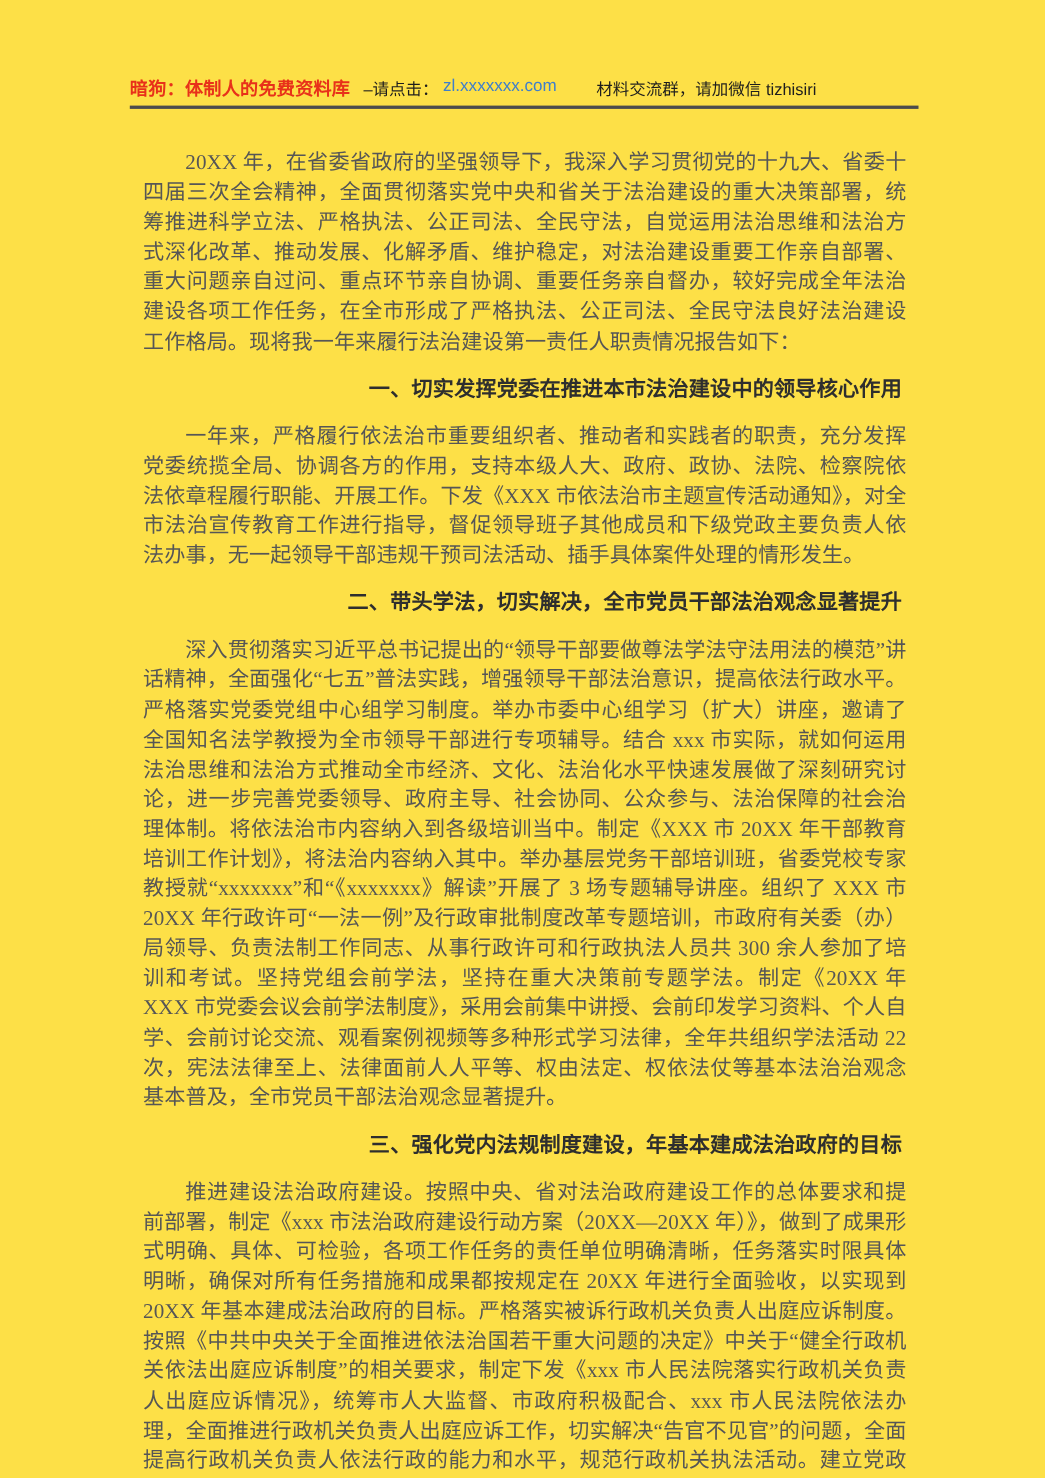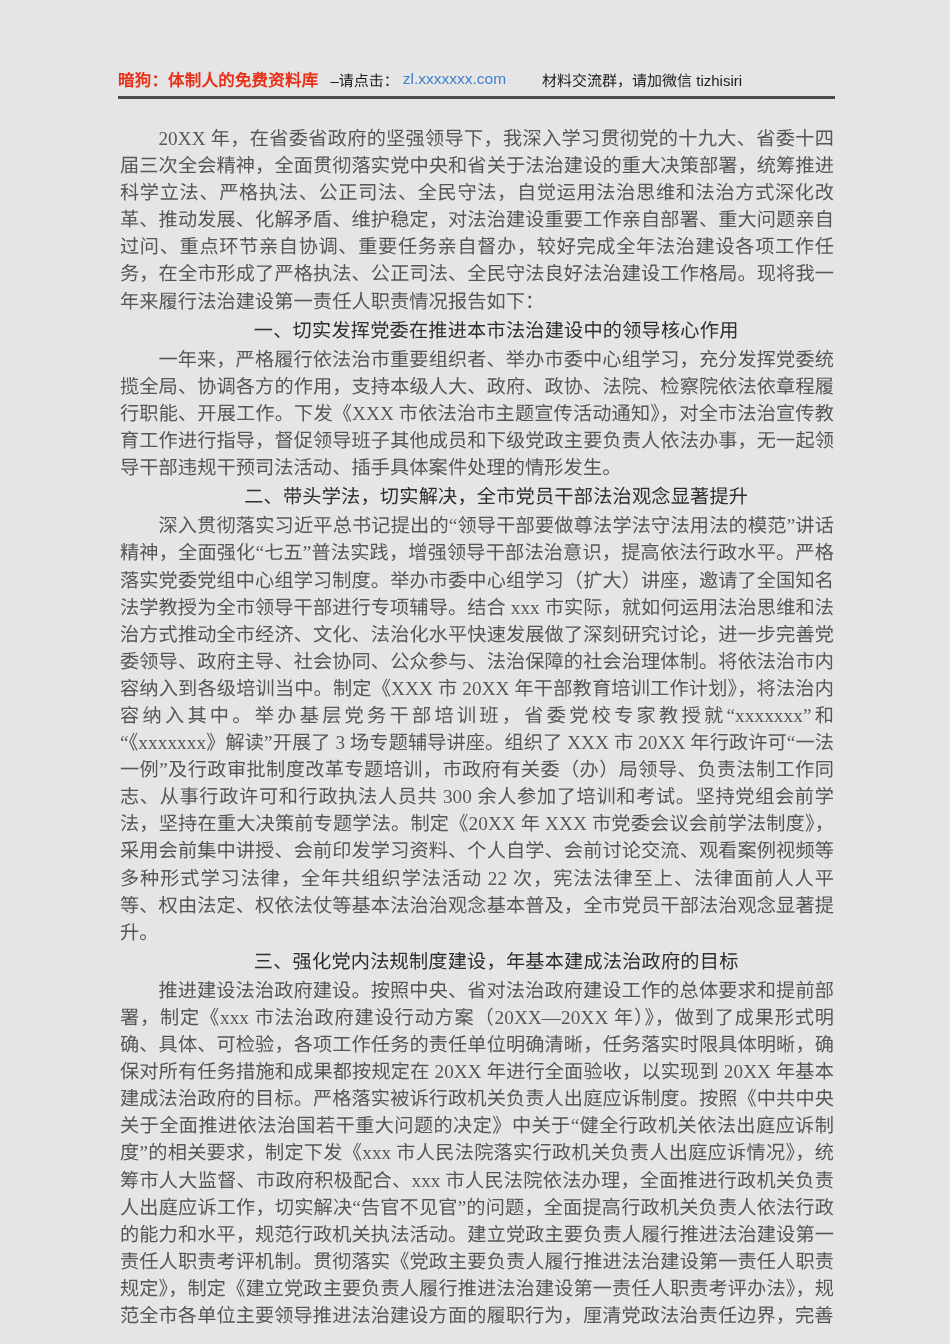--- a/index.html
+++ b/index.html
@@ -13,21 +13,21 @@
     height: 1344px;
     overflow: hidden;
     font-family: "Liberation Serif", "DejaVu Serif", serif;
     color: #4a4a4a;
   }
 
   .page {
     position: relative;
     width: 950px;
     height: 1344px;
-    background: #e5e5e5;
+    background: #fde047;
     box-sizing: border-box;
   }
 
   
   .banner {
     position: absolute;
     left: 118px;
     top: 62px;
     width: 717px;
     height: 34px;
@@ -73,41 +73,41 @@
 
   
   .body-col {
     position: absolute;
     left: 118px;
     top: 123px;
     width: 718px;
   }
 
   p.para {
-    margin: 2px;
+    margin: 12px;
     font-size: 19.2px;
     line-height: 27.1px;
     text-align: justify;
     text-justify: inter-ideograph;
     text-indent: 2em;
     color: #565656;
     font-family: "Liberation Serif", "DejaVu Serif", serif;
     letter-spacing: 0.1px;
   }
 
   p.heading {
-    margin: 0;
+    margin: 16px;
     font-size: 19.2px;
     line-height: 27.1px;
     text-indent: 2em;
-    font-weight: normal;
+    font-weight: bold;
     color: #2e2e2e;
     font-family: "Liberation Sans", "DejaVu Sans", sans-serif;
     letter-spacing: 0.2px;
-    text-align: center;
+    text-align: right;
   }
 </style>
 </head>
 <body>
 
 <div class="page">
 
   <div class="banner">
     <span class="banner-red">暗狗：体制人的免费资料库</span>
     <span class="banner-plain">–请点击：</span>
@@ -116,21 +116,21 @@
   </div>
 
   <div class="banner-rule"></div>
 
   <div class="body-col">
 
     <p class="para">20XX 年，在省委省政府的坚强领导下，我深入学习贯彻党的十九大、省委十四届三次全会精神，全面贯彻落实党中央和省关于法治建设的重大决策部署，统筹推进科学立法、严格执法、公正司法、全民守法，自觉运用法治思维和法治方式深化改革、推动发展、化解矛盾、维护稳定，对法治建设重要工作亲自部署、重大问题亲自过问、重点环节亲自协调、重要任务亲自督办，较好完成全年法治建设各项工作任务，在全市形成了严格执法、公正司法、全民守法良好法治建设工作格局。现将我一年来履行法治建设第一责任人职责情况报告如下：</p>
 
     <p class="heading">一、切实发挥党委在推进本市法治建设中的领导核心作用</p>
 
-    <p class="para">一年来，严格履行依法治市重要组织者、举办市委中心组学习，充分发挥党委统揽全局、协调各方的作用，支持本级人大、政府、政协、法院、检察院依法依章程履行职能、开展工作。下发《XXX 市依法治市主题宣传活动通知》，对全市法治宣传教育工作进行指导，督促领导班子其他成员和下级党政主要负责人依法办事，无一起领导干部违规干预司法活动、插手具体案件处理的情形发生。</p>
+    <p class="para">一年来，严格履行依法治市重要组织者、推动者和实践者的职责，充分发挥党委统揽全局、协调各方的作用，支持本级人大、政府、政协、法院、检察院依法依章程履行职能、开展工作。下发《XXX 市依法治市主题宣传活动通知》，对全市法治宣传教育工作进行指导，督促领导班子其他成员和下级党政主要负责人依法办事，无一起领导干部违规干预司法活动、插手具体案件处理的情形发生。</p>
 
     <p class="heading">二、带头学法，切实解决，全市党员干部法治观念显著提升</p>
 
     <p class="para">深入贯彻落实习近平总书记提出的“领导干部要做尊法学法守法用法的模范”讲话精神，全面强化“七五”普法实践，增强领导干部法治意识，提高依法行政水平。严格落实党委党组中心组学习制度。举办市委中心组学习（扩大）讲座，邀请了全国知名法学教授为全市领导干部进行专项辅导。结合 xxx 市实际，就如何运用法治思维和法治方式推动全市经济、文化、法治化水平快速发展做了深刻研究讨论，进一步完善党委领导、政府主导、社会协同、公众参与、法治保障的社会治理体制。将依法治市内容纳入到各级培训当中。制定《XXX 市 20XX 年干部教育培训工作计划》，将法治内容纳入其中。举办基层党务干部培训班，省委党校专家教授就“xxxxxxx”和“《xxxxxxx》解读”开展了 3 场专题辅导讲座。组织了 XXX 市 20XX 年行政许可“一法一例”及行政审批制度改革专题培训，市政府有关委（办）局领导、负责法制工作同志、从事行政许可和行政执法人员共 300 余人参加了培训和考试。坚持党组会前学法，坚持在重大决策前专题学法。制定《20XX 年 XXX 市党委会议会前学法制度》，采用会前集中讲授、会前印发学习资料、个人自学、会前讨论交流、观看案例视频等多种形式学习法律，全年共组织学法活动 22 次，宪法法律至上、法律面前人人平等、权由法定、权依法仗等基本法治治观念基本普及，全市党员干部法治观念显著提升。</p>
 
     <p class="heading">三、强化党内法规制度建设，年基本建成法治政府的目标</p>
 
     <p class="para">推进建设法治政府建设。按照中央、省对法治政府建设工作的总体要求和提前部署，制定《xxx 市法治政府建设行动方案（20XX—20XX 年）》，做到了成果形式明确、具体、可检验，各项工作任务的责任单位明确清晰，任务落实时限具体明晰，确保对所有任务措施和成果都按规定在 20XX 年进行全面验收，以实现到 20XX 年基本建成法治政府的目标。严格落实被诉行政机关负责人出庭应诉制度。按照《中共中央关于全面推进依法治国若干重大问题的决定》中关于“健全行政机关依法出庭应诉制度”的相关要求，制定下发《xxx 市人民法院落实行政机关负责人出庭应诉情况》，统筹市人大监督、市政府积极配合、xxx 市人民法院依法办理，全面推进行政机关负责人出庭应诉工作，切实解决“告官不见官”的问题，全面提高行政机关负责人依法行政的能力和水平，规范行政机关执法活动。建立党政主要负责人履行推进法治建设第一责任人职责考评机制。贯彻落实《党政主要负责人履行推进法治建设第一责任人职责规定》，制定《建立党政主要负责人履行推进法治建设第一责任人职责考评办法》，规范全市各单位主要领导推进法治建设方面的履职行为，厘清党政法治责任边界，完善</p>
 
   </div>

